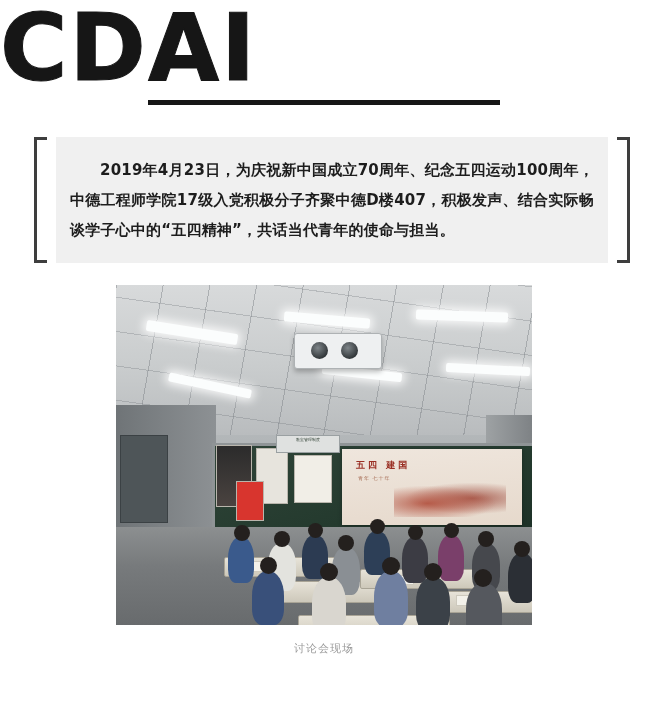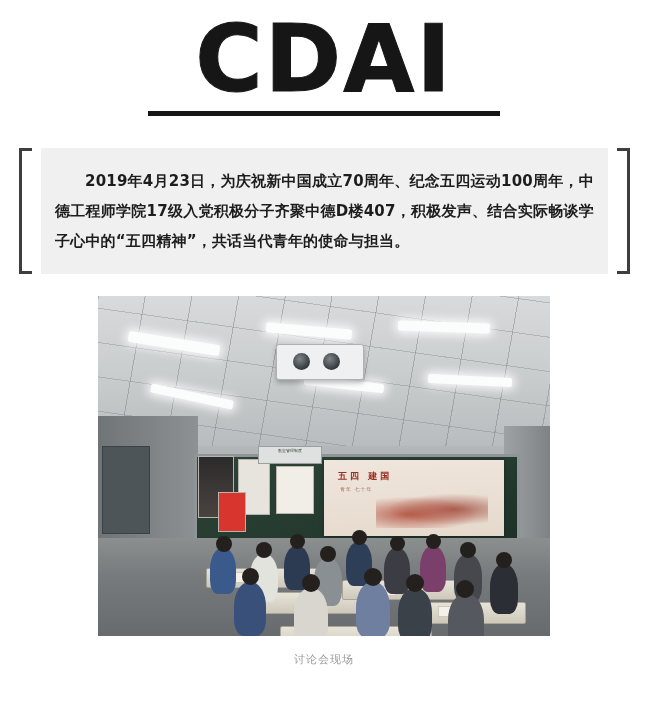--- a/index.html
+++ b/index.html
@@ -17,22 +17,21 @@
 
   .page {
     position: relative;
     width: 648px;
     height: 709px;
     box-sizing: border-box;
   }
 
   
   .logo-block {
-    padding-top: 15px;
-    text-align: center;
+    padding-top: 4px;
   }
   .logo-wordmark {
     font-family: "DejaVu Sans", sans-serif;
     font-weight: 700;
     font-size: 92px;
     line-height: 0.98;
     letter-spacing: 2px;
     color: #161616;
     margin: 0;
     padding: 0 0 4px 0;
@@ -50,21 +49,21 @@
     font-size: 35px;
     letter-spacing: 4px;
     color: #161616;
     margin: 0;
     padding-bottom: 4px;
   }
 
   
   .summary-wrap {
     position: relative;
-    margin: 32px 18px 0 19px;
+    margin: 32px 18px 0 34px;
     padding: 0 22px;
   }
   .summary-wrap::before,
   .summary-wrap::after {
     content: "";
     position: absolute;
     top: 0;
     bottom: 0;
     width: 10px;
     border-top: 3px solid #3e3e3e;
@@ -96,21 +95,21 @@
   }
 
   
   .photo-area {
     margin-top: 22px;
     text-align: center;
   }
   .photo {
     position: relative;
     display: inline-block;
-    width: 452px;
+    width: 416px;
     height: 340px;
     background: #0f172a;
     overflow: hidden;
   }
 
   
   .ceiling {
     position: absolute;
     left: 0; right: 0; top: 0;
     height: 150px;

